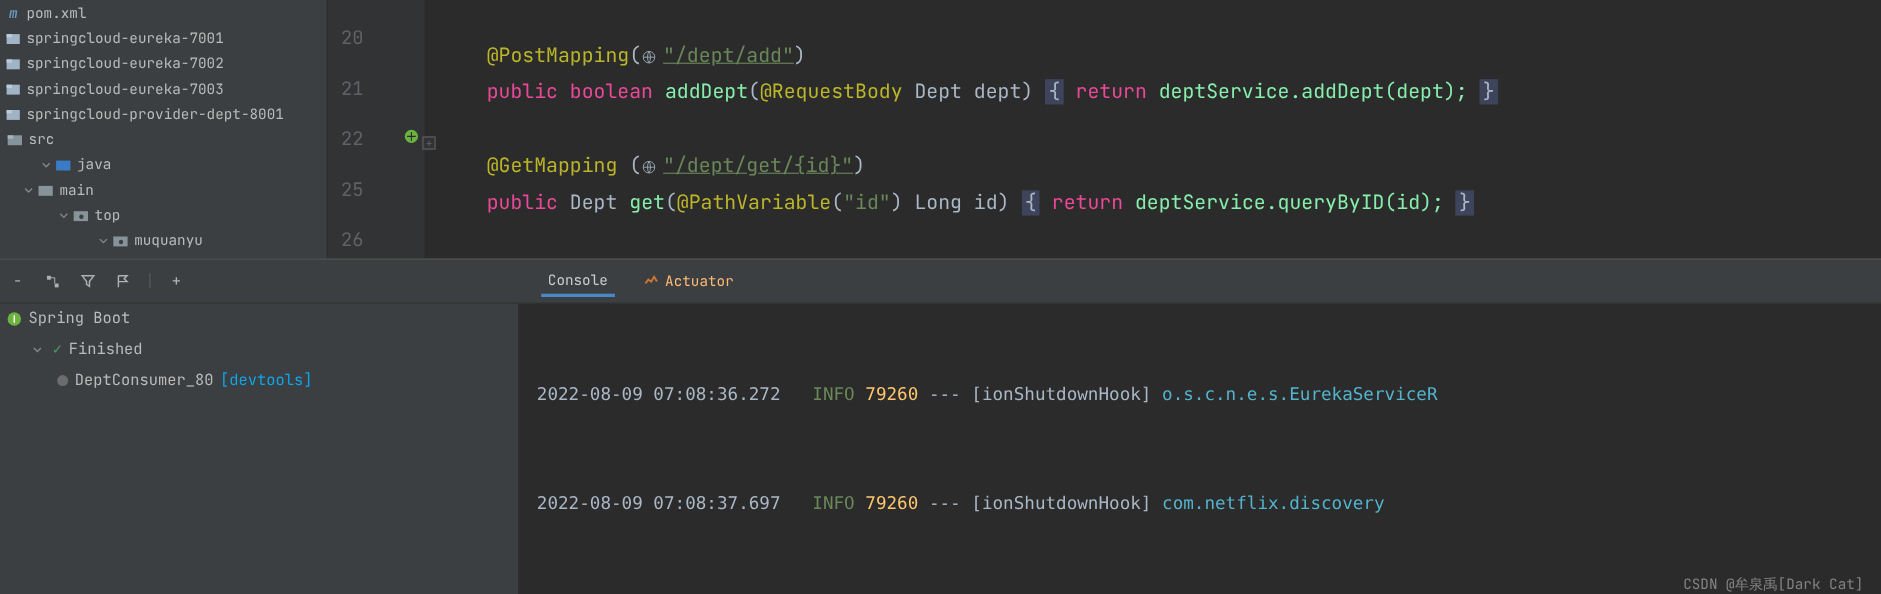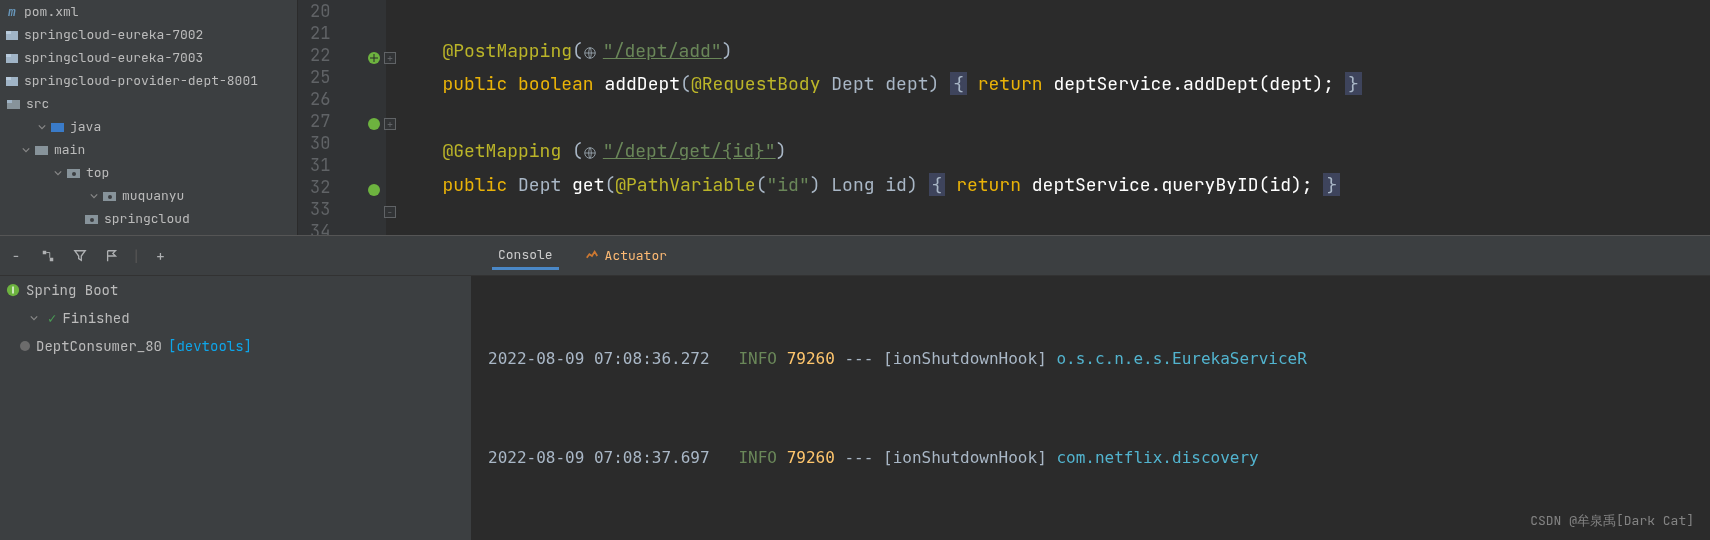--- a/index.html
+++ b/index.html
@@ -60,25 +60,26 @@
   overflow: hidden;
 }
 .gutter {
   width: 88px;
   background: #313335;
   display: flex;
   flex-direction: column;
 }
 .gutter-line {
   display: flex;
-  align-items: flex-end;
+  align-items: flex-start;
   justify-content: flex-start;
   height: 33.5px;
   padding-left: 12px;
   position: relative;
+  margin-top: 24px;
 }
 .gutter-line .line-num {
   color: #606366;
   font-size: 17px;
   width: 30px;
 }
 .gutter-icon {
   position: absolute;
   right: 4px;
   display: inline-block;
@@ -103,23 +104,23 @@
   flex: 1;
   padding-left: 24px;
   font-size: 18px;
   line-height: 33.5px;
 }
 .code-line {
   height: 33.5px;
   white-space: pre;
 }
 .ann { color: #bbb529; }
-.kw { color: #eab308; text-align: center; }
+.kw { color: #ec4899; text-align: center; }
 .type { color: #a9b7c6; }
-.id { color: #ffffff; }
+.id { color: #86efac; }
 .str { color: #6a8759; }
 .link-str { color: #6a8759; text-decoration: underline; }
 .param { color: #a9b7c6; }
 .brace-hl { background: #3e445c; color: #a9b7c6; padding: 0 3px; }
 .globe-icon {
   display: inline-flex;
   align-items: center;
   width: 20px;
   height: 20px;
   vertical-align: -3px;
@@ -181,21 +182,21 @@
 }
 .bp-left-item {
   display: flex;
   align-items: center;
   gap: 6px;
   padding: 5px 6px;
   color: #bbbbbb;
   cursor: pointer;
 }
 .bp-left-item.indented { padding-left: 28px; }
-.bp-left-item.indented2 { padding-left: 20px; }
+.bp-left-item.indented2 { padding-left: 52px; }
 .status-dot { width: 10px; height: 10px; border-radius: 50%; display: inline-block; }
 .dot-grey { background: #6c6c6c; }
 .check-green { color: #499c54; }
 .muted { color: #0ea5e9; }
 .console-area {
   flex: 1;
   background: #2b2b2b;
   font-family: Consolas, monospace;
   font-size: 16px;
   line-height: 33px;
@@ -204,34 +205,43 @@
   overflow: hidden;
 }
 .log-ts { color: #a9b7c6; }
 .log-level { color: #6a8759; }
 .log-pid { color: #ffc66d; }
 .log-thread { color: #a9b7c6; }
 .log-class { color: #52b4cf; }
 .watermark {
   position: absolute;
   right: 16px;
-  bottom: 10px;
+  bottom: 0;
   color: #999;
   font-size: 13px;
   opacity: .8;
 }
 </style>
 </head>
 <body>
 
 <div class="top-area">
   <div class="sidebar">
     <div class="tree-item">
       <span class="file-icon xml-icon">m</span>
       <span>pom.xml</span>
+    </div>
+    <div class="tree-item">
+      <span class="folder-icon">
+          <svg viewBox="0 0 16 16">
+            <rect x="2" y="4" width="12" height="9" fill="#a0b4c6"></rect>
+            <rect x="2" y="4" width="5" height="3" fill="#b8cbdc"></rect>
+          </svg>
+        </span>
+      <span>springcloud-eureka-7001</span>
     </div>
     <div class="tree-item">
       <span class="folder-icon">
           <svg viewBox="0 0 16 16">
             <rect x="2" y="4" width="12" height="9" fill="#a0b4c6"></rect>
             <rect x="2" y="4" width="5" height="3" fill="#b8cbdc"></rect>
           </svg>
         </span>
       <span>springcloud-eureka-7002</span>
     </div>

